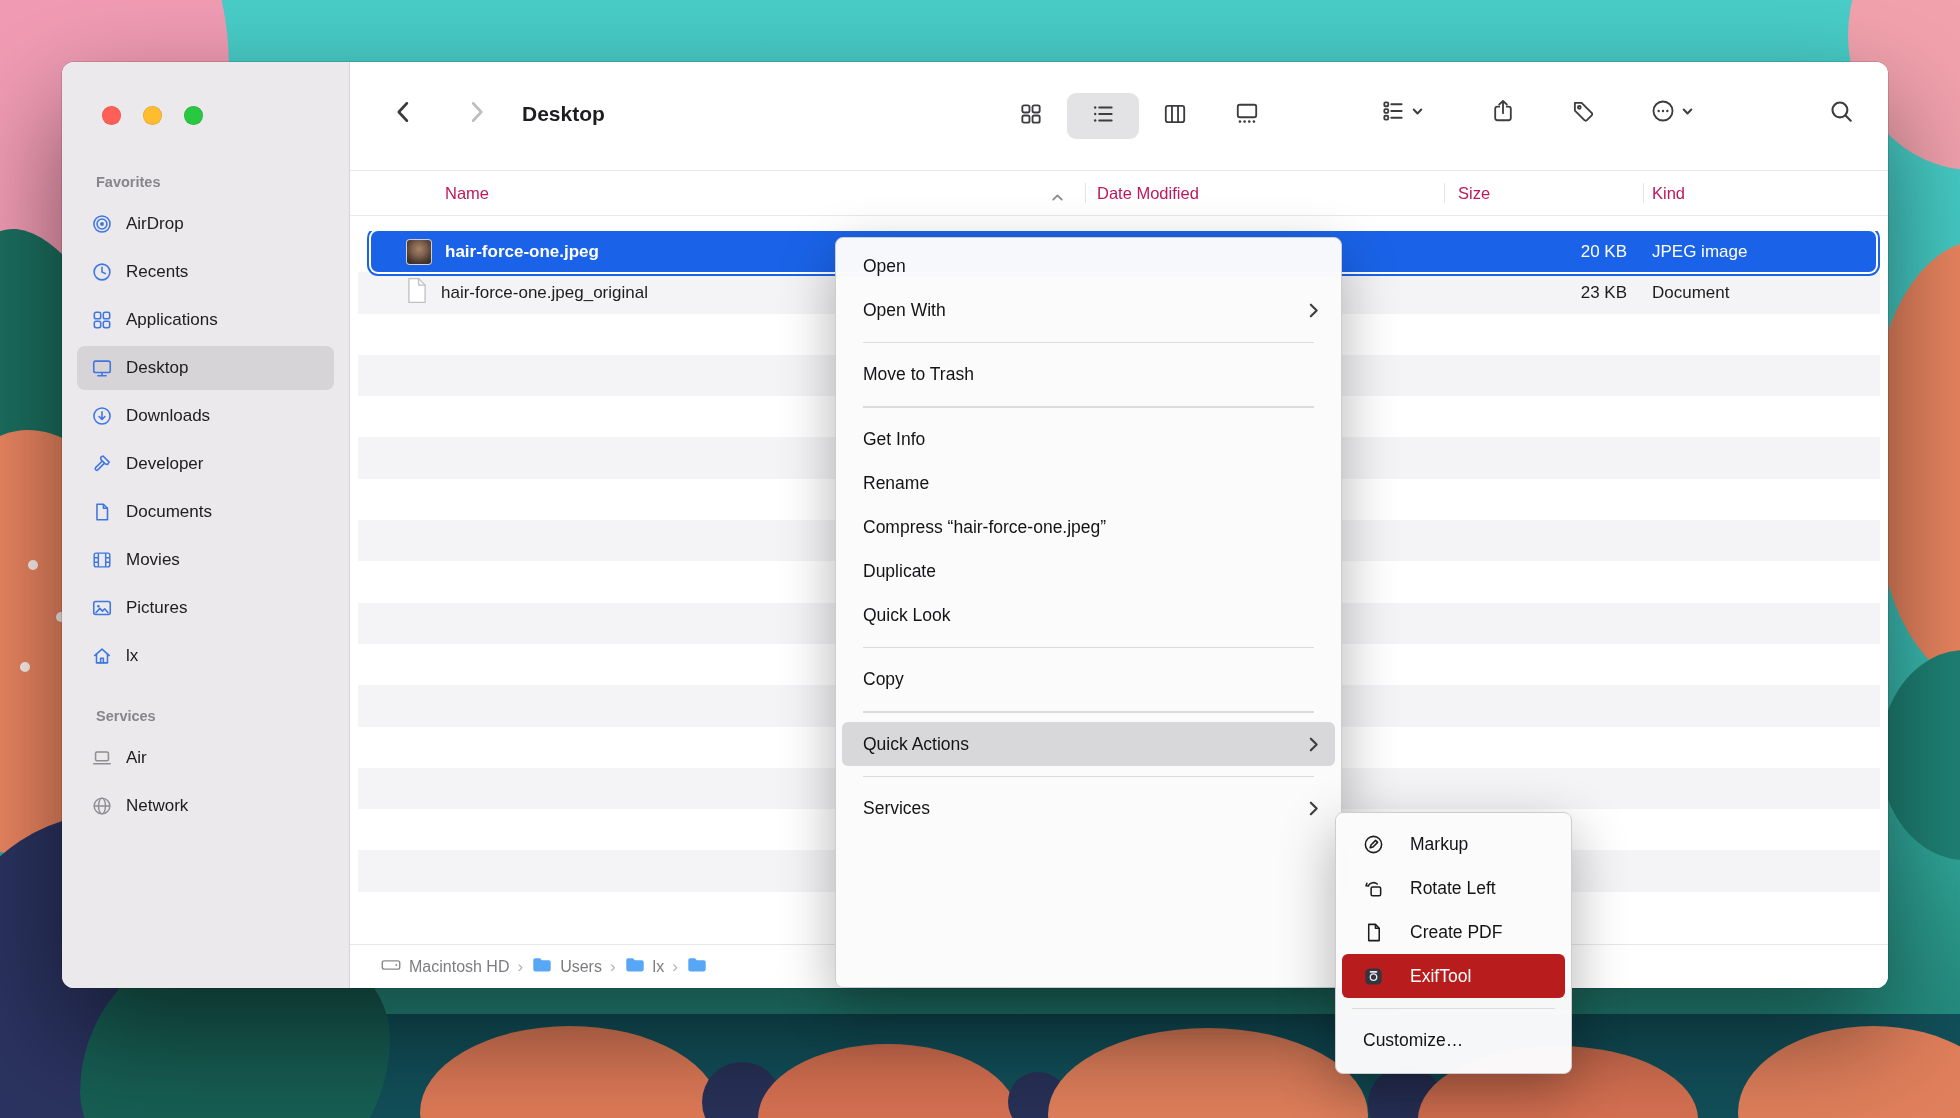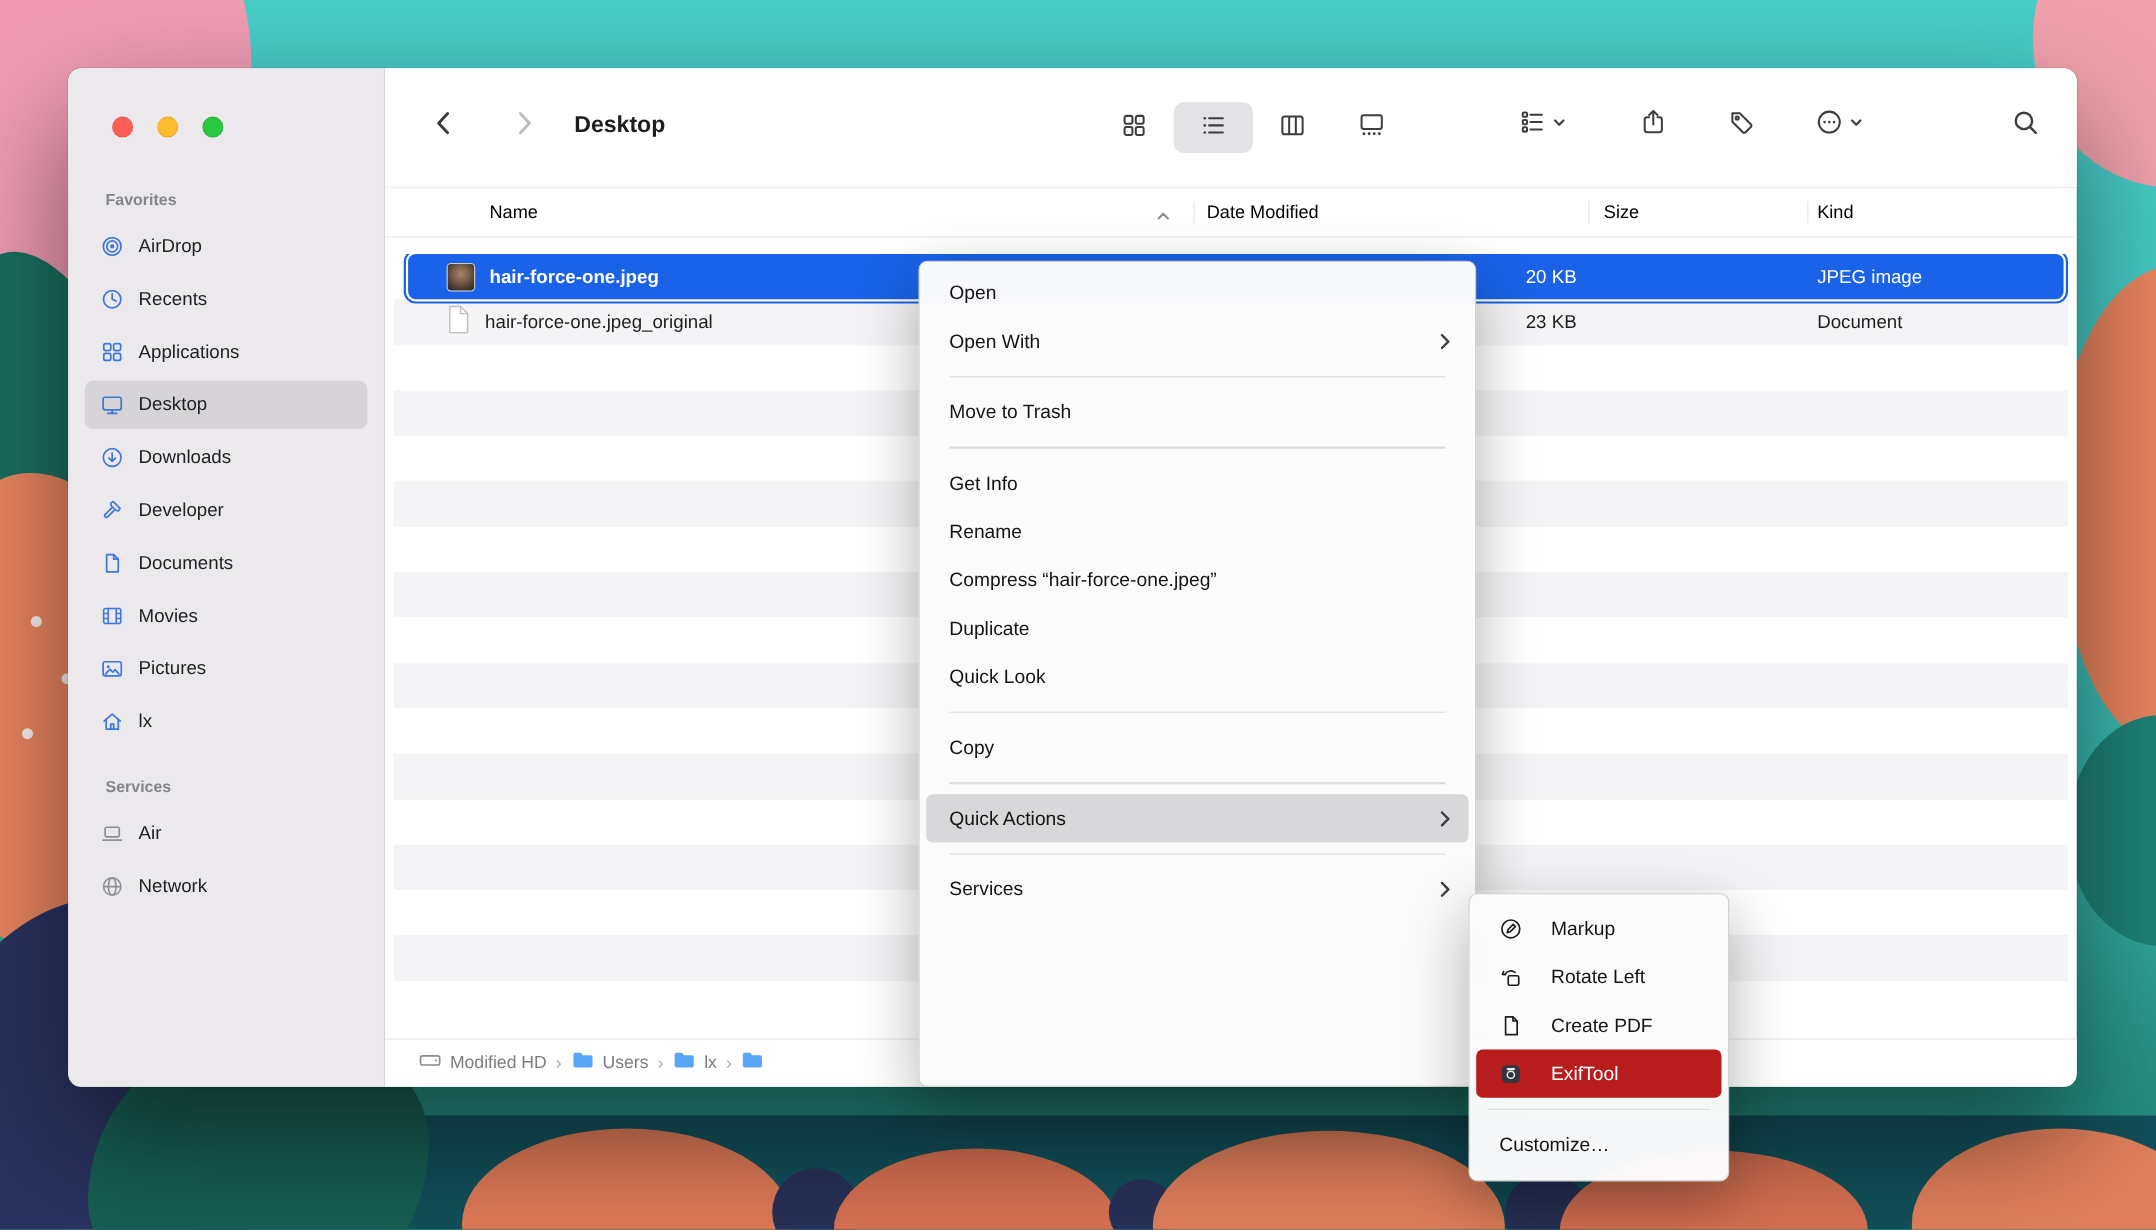--- a/index.html
+++ b/index.html
@@ -54,42 +54,42 @@
   .toolbar{position:absolute;left:0;top:0;right:0;height:108px;background:#fff;}
   .tbtn{position:absolute;top:36px;display:flex;align-items:center;gap:5px;}
   .tb-back{left:40px}.tb-fwd{left:112px}
   .wtitle{position:absolute;left:172px;top:40px;font-size:21px;font-weight:700;color:#1d1d1f;}
   .viewseg{position:absolute;left:645px;top:31px;display:flex;}
   .vbtn{width:72px;height:46px;display:flex;align-items:center;justify-content:center;border-radius:9px;}
   .vbtn.sel{background:#e3e3e5;}
   .tb-group{left:1030px}.tb-share{left:1140px}.tb-tag{left:1220px}.tb-more{left:1300px}.tb-search{left:1478px}
 
   
-  .colhead{position:absolute;left:0;top:108px;right:0;height:46px;border-top:1px solid #e9e9ea;border-bottom:1px solid #e9e9ea;font-size:16.5px;color:#000000;}
+  .colhead{position:absolute;left:0;top:108px;right:0;height:46px;border-top:1px solid #e9e9ea;border-bottom:1px solid #e9e9ea;font-size:16.5px;color:#be185d;}
   .hc{position:absolute;top:0;height:100%;display:flex;align-items:center;gap:8px;}
   .h-name{left:95px}.h-date{left:747px}.h-size{left:1108px}.h-kind{left:1302px}
   .hsort{position:absolute;left:700px;top:17px;}
   .hdiv{position:absolute;top:12px;bottom:12px;width:1px;background:#e4e4e6;}
   .d1{left:735px}.d2{left:1094px}.d3{left:1293px}
 
   
   .rows{position:absolute;left:8px;right:8px;top:169px;bottom:44px;overflow:hidden;}
   .stripes{position:absolute;inset:0;}
   .stripe{height:41.3px;}
   .stripes .stripe:nth-child(even){background:#f4f4f6;}
   .filerows{position:absolute;inset:0;}
   .file-row{position:absolute;left:13px;right:4px;height:41px;display:flex;align-items:center;font-size:17px;color:#1d1d1f;border-radius:7px;}
   .row0{top:0}.row1{top:41.3px}
   .file-row.selected{background:#1a63e8;color:#fff;box-shadow:0 0 0 2px #fff,0 0 0 4px #1a63e8;}
   .f-icon{margin-left:35px;flex:0 0 auto;}
   .thumb{width:26px;height:26px;border-radius:4px;border:1px solid rgba(255,255,255,.75);
          background:radial-gradient(circle at 50% 38%,#a8846a 0%,#7d5f4c 38%,#4a3a30 70%,#2b2320 100%);}
   .f-name{margin-left:13px;font-weight:400;}
   .file-row.selected .f-name{font-weight:600;}
-  .f-size{position:absolute;left:1016px;width:180px;text-align:left;}
+  .f-size{position:absolute;left:1076px;width:180px;text-align:right;}
   .f-kind{position:absolute;left:1281px;}
 
   
   .pathbar{position:absolute;left:0;right:0;bottom:0;height:44px;border-top:1px solid #e7e7e8;background:#fff;display:flex;align-items:center;padding-left:30px;font-size:16px;color:#7c7c81;gap:8px;}
   .crumb{display:flex;align-items:center;gap:7px;}
   .psep{color:#b0b0b5;font-size:17px;}
 
   
   .cmenu{position:absolute;left:835px;top:237px;width:507px;height:751px;background:rgba(251,251,252,.98);
          border:1px solid #cdcdd0;border-radius:8px;box-shadow:0 18px 55px rgba(0,0,0,.3);padding:6px 0;z-index:6;
@@ -424,21 +424,21 @@
         </div>
       </div>
     </div>
 
     <div class="pathbar">
       <span class="crumb">
         <span><svg width="22" height="22" viewBox="0 0 24 24" fill="none" stroke="#8a8a8f" stroke-width="1.6">
               <rect x="2.5" y="7.5" width="19" height="9" rx="2"></rect>
               <circle cx="17.8" cy="12" r="1" fill="#8a8a8f" stroke="none"></circle>
             </svg></span>
-        <span>Modified HD</span>
+        <span>Macintosh HD</span>
       </span>
       <span class="psep">›</span>
       <span class="crumb">
         <span><svg width="22" height="22" viewBox="0 0 24 24">
               <path d="M2.5 6.5a2 2 0 0 1 2-2h5.2l2.2 2.3h7.6a2 2 0 0 1 2 2v8.2a2 2 0 0 1-2 2h-15a2 2 0 0 1-2-2z" fill="#58a6f6"></path>
             </svg></span>
         <span>Users</span>
       </span>
       <span class="psep">›</span>
       <span class="crumb">

